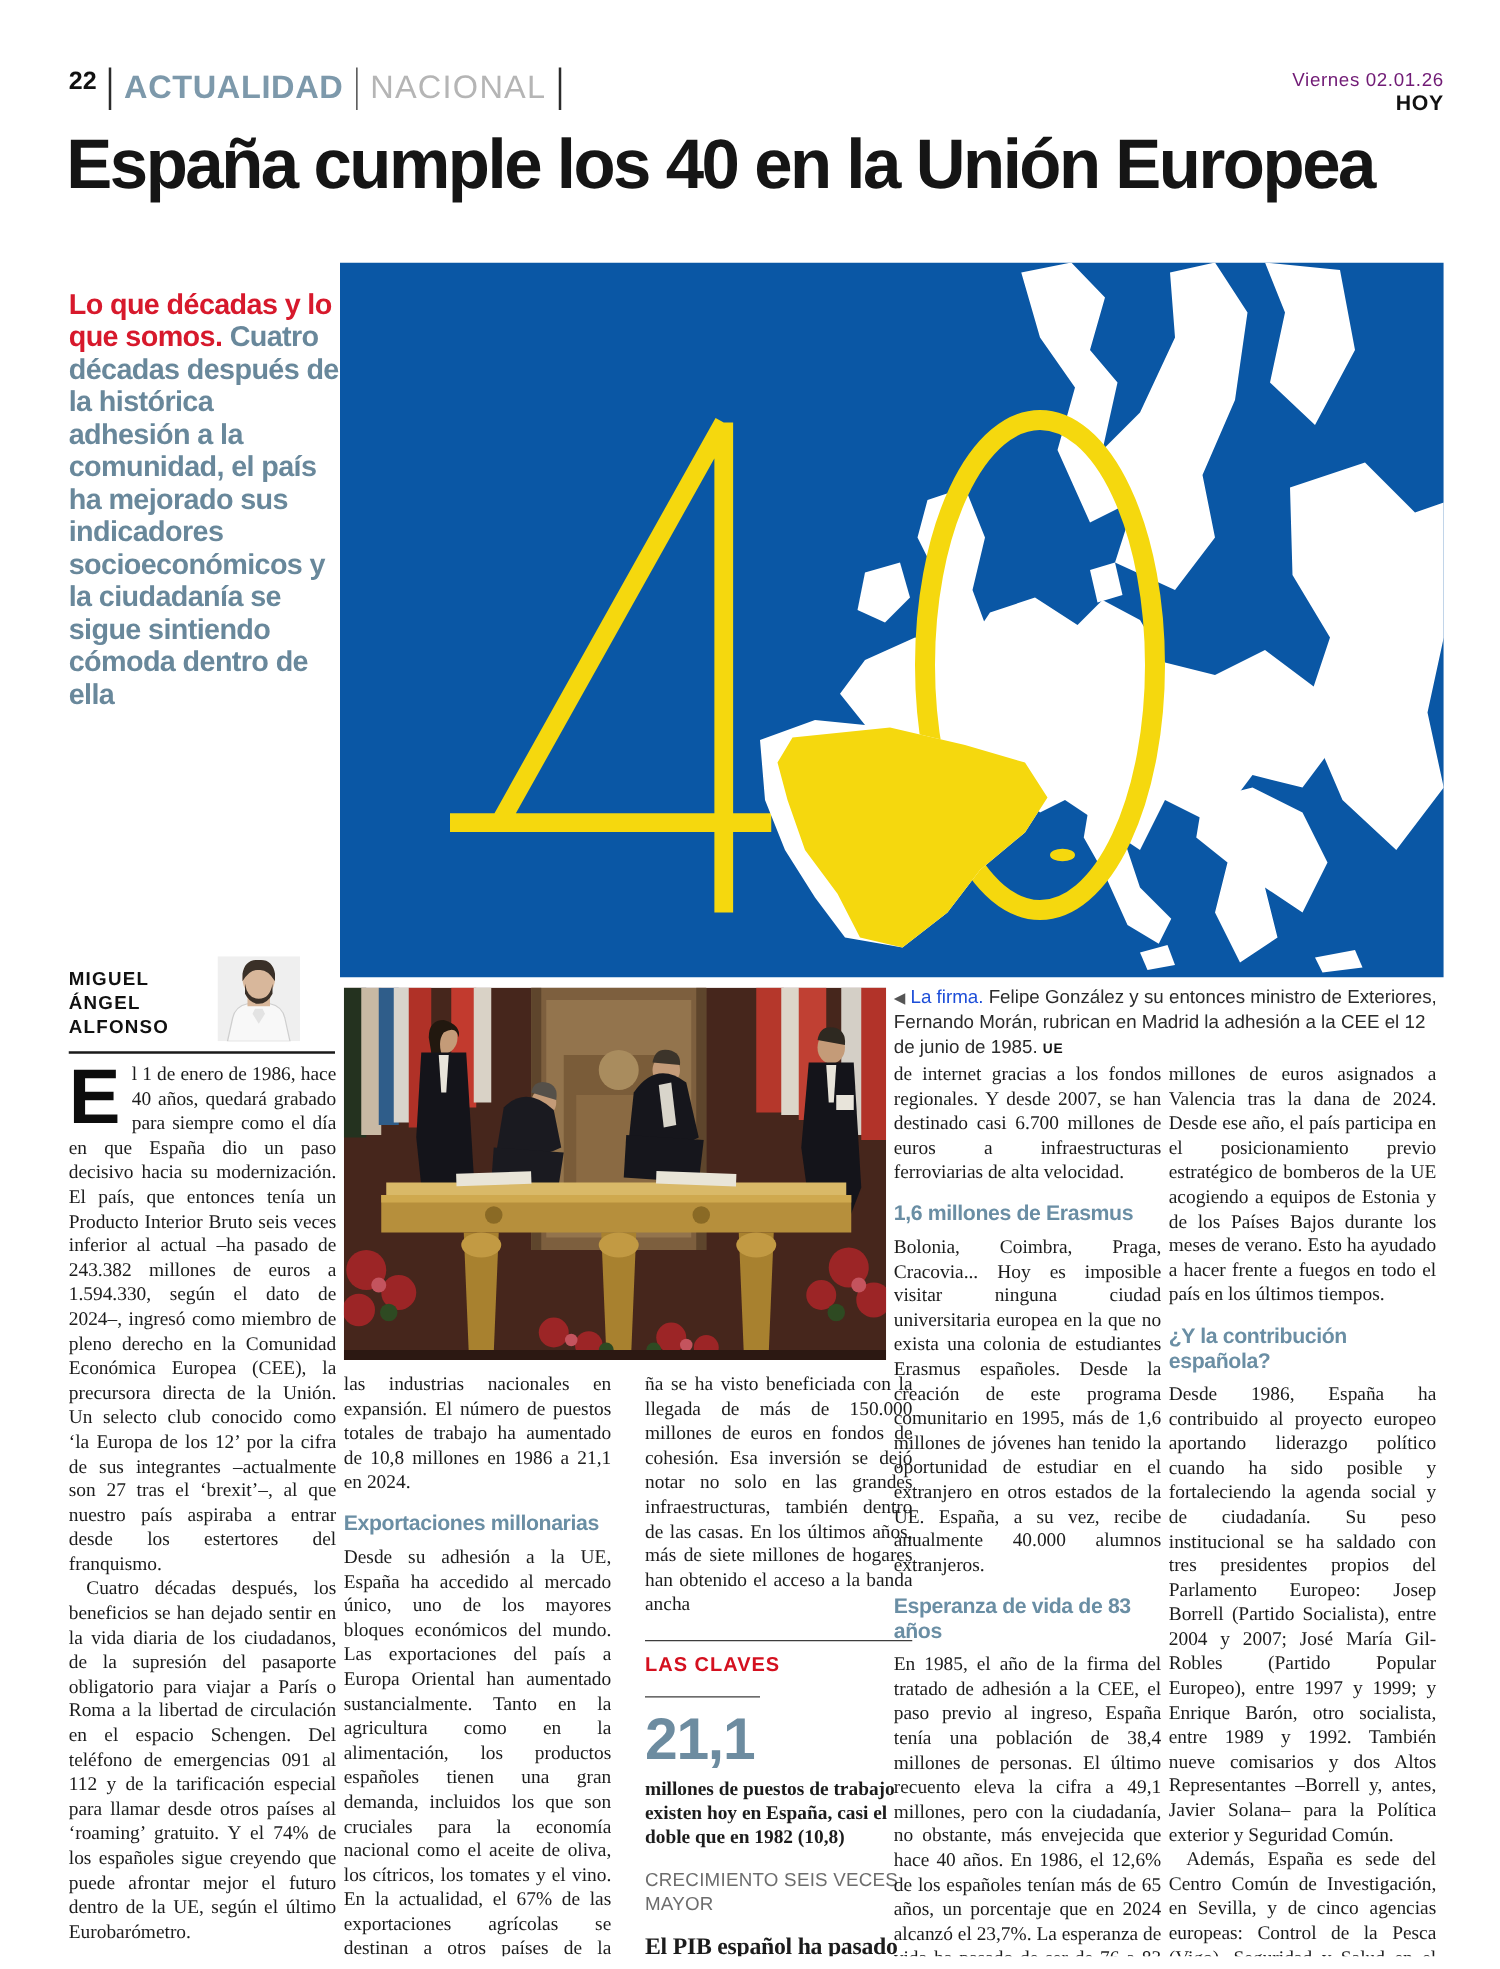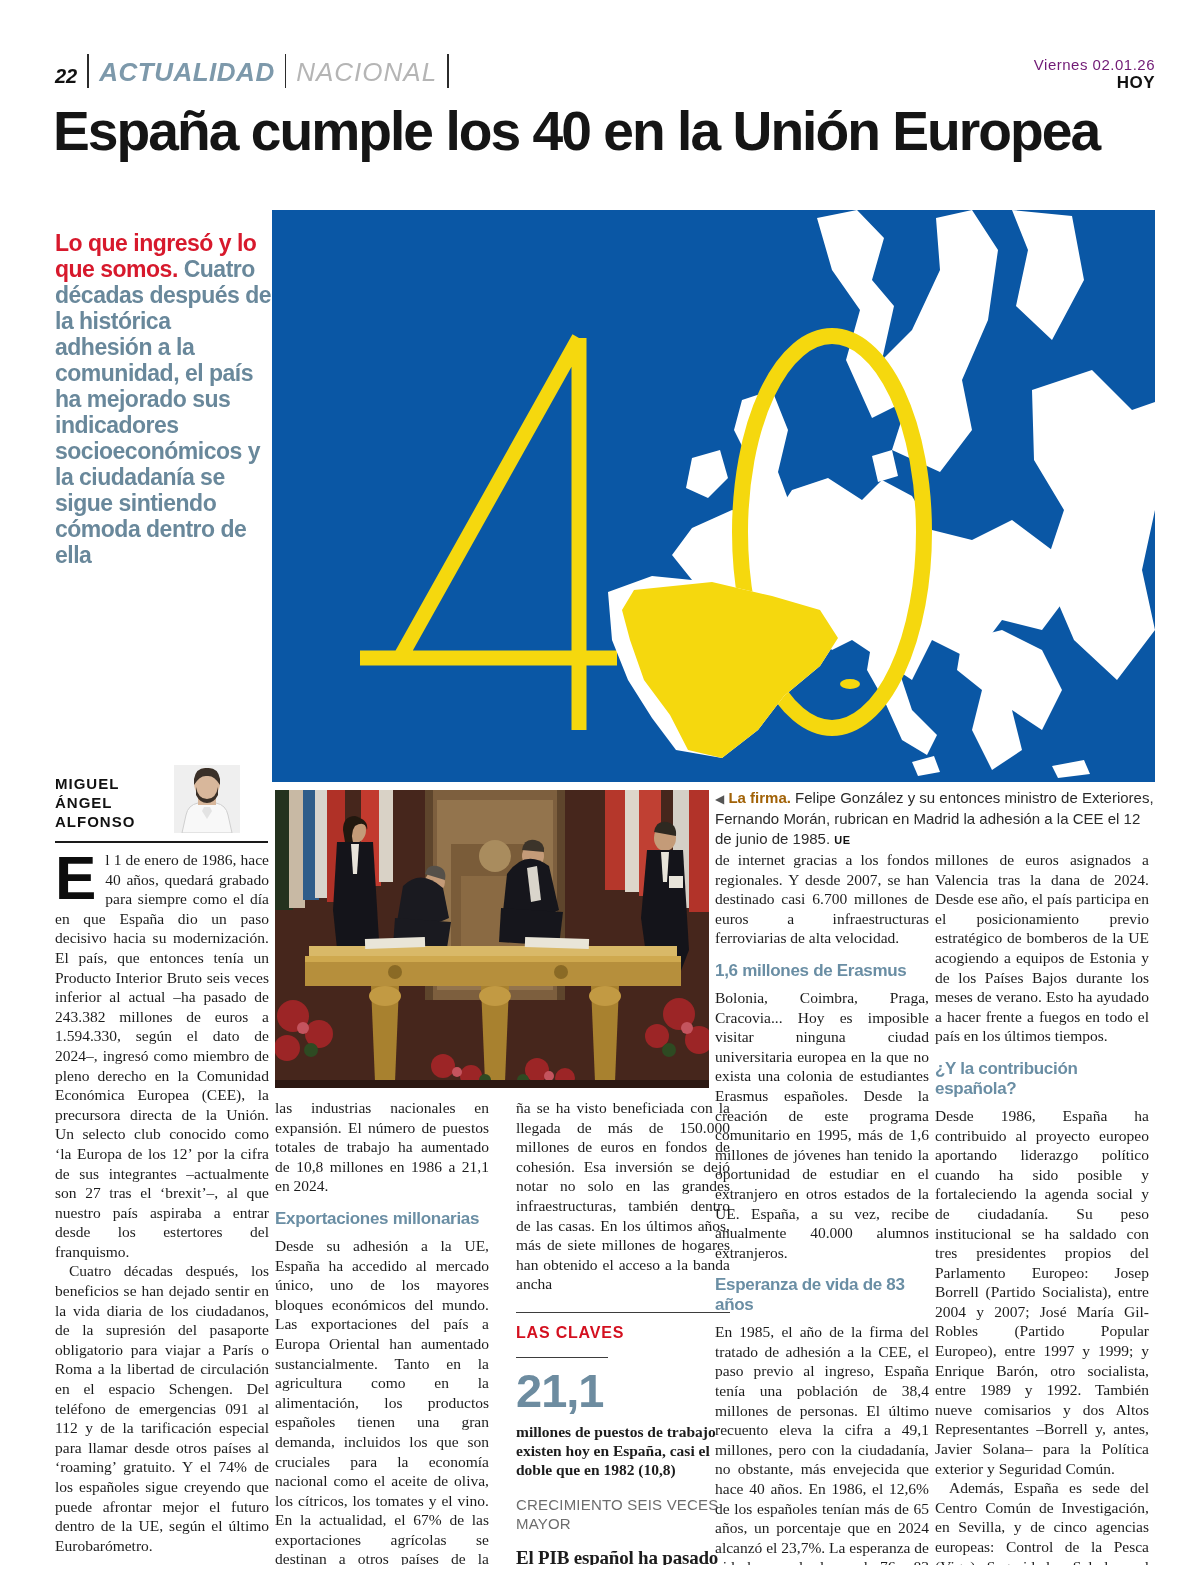--- a/index.html
+++ b/index.html
@@ -3,21 +3,21 @@
 <meta charset="utf-8">
 <style>
   * { margin:0; padding:0; box-sizing:border-box; }
   html,body { background:#ffffff; }
   .page {
     position:relative; width:1200px; height:1575px; background:#fff;
     font-family:"Liberation Serif", serif; color:#1c1c1c; overflow:hidden;
   }
   
   .hdr { position:absolute; top:54px; left:55px; right:45px; height:44px; }
-  .hdr-left { position:absolute; left:0; top:0; display:flex; align-items:flex-end; gap:10px;font-style:italic; }
+  .hdr-left { position:absolute; left:0; top:0; display:flex; align-items:flex-start; gap:10px; }
   .pagenum { font-family:"Liberation Sans",sans-serif; font-weight:bold; font-size:20px; color:#111; }
   .vbar { width:2px; height:34px; background:#2b2b2b; }
   .vbar.thin { width:1.5px; }
   .section { font-family:"Liberation Sans",sans-serif; font-weight:bold; font-size:26px; letter-spacing:0.5px; color:#7d99ab; }
   .subsection { font-family:"Liberation Sans",sans-serif; font-weight:normal; font-size:26px; letter-spacing:1px; color:#b5b5b5; }
   .hdr-right { position:absolute; right:0; top:2px; text-align:right; font-family:"Liberation Sans",sans-serif; }
   .dateline { font-size:15px; color:#701a75; letter-spacing:0.5px; }
   .masthead { font-size:17px; font-weight:bold; color:#111; letter-spacing:0.5px; }
   
   .headline {
@@ -45,21 +45,21 @@
   }
   .portrait { position:absolute; right:28px; top:2px; width:66px; height:68px; }
   
   .photo { position:absolute; top:790px; left:275px; width:434px; height:298px; overflow:hidden; }
   
   .caption {
     position:absolute; top:788px; left:715px; width:440px;
     font-family:"Liberation Sans",sans-serif; font-size:15px; line-height:20px; color:#2b2b2b;
   }
   .caption .capmark { color:#555; font-size:12px; }
-  .caption .caplead { font-weight:bold; color:#a16207; }
+  .caption .caplead { font-weight:normal; color:#1d4ed8; }
   .caption .capcredit { font-weight:bold; font-size:11px; letter-spacing:0.5px; color:#111; }
   
   .col { position:absolute; width:214px; font-size:15.5px; line-height:19.6px; text-align:justify; overflow:hidden; }
   .col p { margin:0; }
   .col p + p { text-indent:14px; }
   .col1 { left:55px;  top:850px; height:715px; }
   .col2 { left:275px; top:1098px; height:467px; }
   .col3 { left:516px; top:1098px; height:467px; }
   .col4 { left:715px; top:850px; height:715px; }
   .col5 { left:935px; top:850px; height:715px; }
@@ -106,21 +106,21 @@
     </div>
     <div class="hdr-right">
       <div class="dateline">Viernes 02.01.26</div>
       <div class="masthead">HOY</div>
     </div>
   </div>
 
   <h1 class="headline">España cumple los 40 en la Unión Europea</h1>
 
   <div class="lead">
-    <span class="kicker">Lo que ingresó y lo que somos.</span><span class="leadtext"> Cuatro décadas después de la histórica adhesión a la comunidad, el país ha mejorado sus indicadores socioeconómicos y la ciudadanía se sigue sintiendo cómoda dentro de ella</span>
+    <span class="kicker">Lo que décadas y lo que somos.</span><span class="leadtext"> Cuatro décadas después de la histórica adhesión a la comunidad, el país ha mejorado sus indicadores socioeconómicos y la ciudadanía se sigue sintiendo cómoda dentro de ella</span>
   </div>
 
   <div class="graphic">
     <svg width="883" height="572" viewBox="0 0 883 572">
       <rect x="0" y="0" width="883" height="572" fill="#0a57a5"></rect>
 
       <path fill="#ffffff" d="M545,8 L585,0 L612,28 L600,70 L622,96 L610,150 L640,120 L668,60 L664,8 L700,0 L726,40 L716,110 L690,170 L700,220 L668,262 L620,240 L636,190 L600,208 L574,150 L588,100 L560,60 Z"></path>
       <path fill="#ffffff" d="M740,0 L800,6 L812,70 L780,130 L744,96 L756,40 Z"></path>
 
       <path fill="#ffffff" d="M760,180 L820,160 L860,200 L883,192 L883,300 L870,360 L883,420 L845,470 L802,430 L772,360 L792,300 L762,250 Z"></path>

